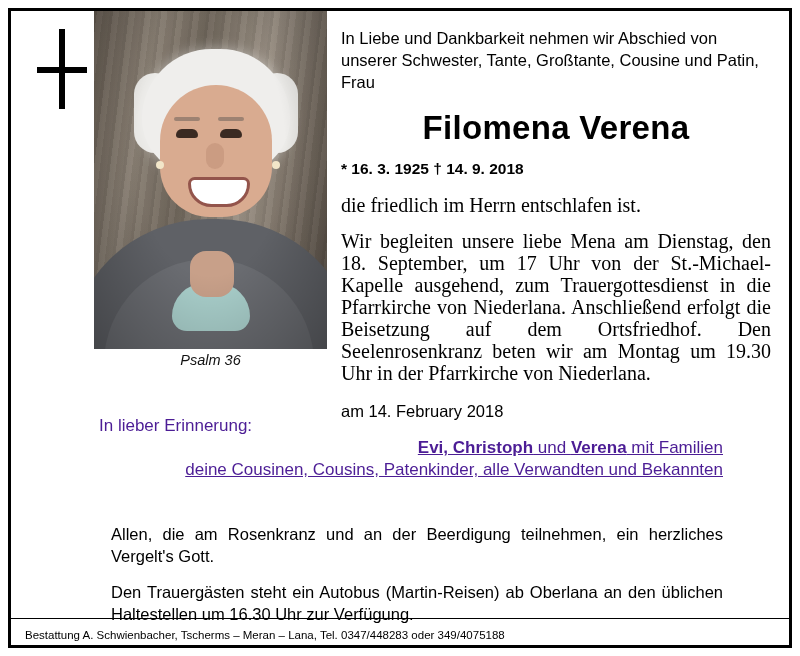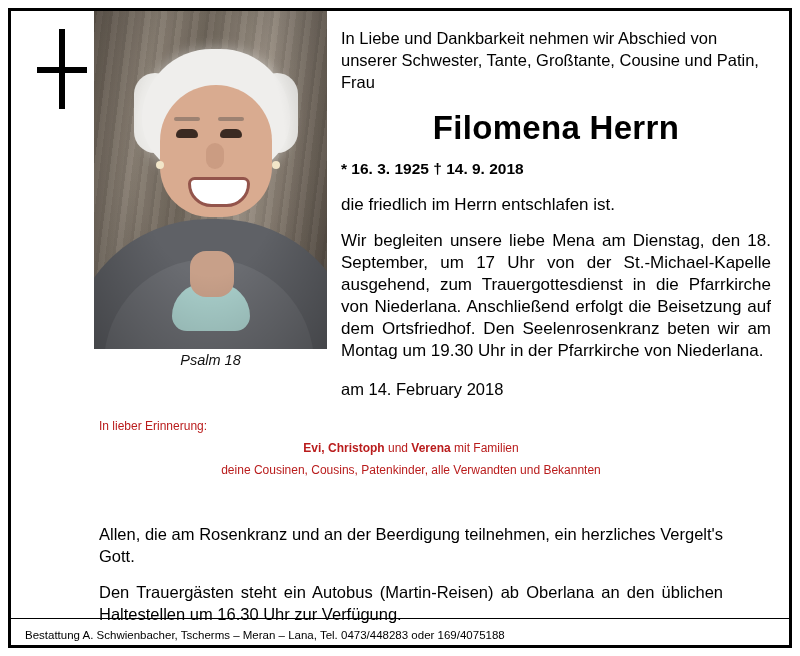--- a/index.html
+++ b/index.html
@@ -241,58 +241,59 @@
     font-size: 33px;
     letter-spacing: .3px;
     margin-top: 16px;
   }
   .dates {
     font-weight: bold;
     font-size: 15.5px;
     margin-top: 13px;
   }
   .para {
-    font-size: 17px;
+    font-size: 20px;
     line-height: 22px;
     margin-top: 14px;
     text-align: justify;
+    font-family: Liberation Serif, serif;
   }
   .para.nojust { text-align: left; }
   .para.tight { margin-top: 4px; }
   .places {
     font-size: 16.5px;
     line-height: 22px;
     margin-top: 16px;
   }
 
   
   .memory {
     position: absolute;
     left: 88px;
     top: 404px;
     width: 624px;
-    font-size: 12px;
-    line-height: 22px;
-    color: #b91c1c;
+    font-size: 17px;
+    line-height: 22px;
+    color: #4c1d95;
   }
   .memory .line { white-space: nowrap; }
-  .memory .center { text-align: center; }
+  .memory .center { text-align: right; text-decoration: underline; }
   .memory b { font-weight: bold; }
 
   .closing {
     position: absolute;
     left: 88px;
     top: 512px;
     width: 624px;
     font-size: 16.5px;
     line-height: 22px;
     color: #000;
   }
   .closing p {
-    margin: 0 0 14px 0;
+    margin: 0 0 14px 12px;
     text-align: justify;
   }
   .closing p:last-child { margin-bottom: 0; }
 
   
   .footer-rule {
     position: absolute;
     left: 0;
     right: 0;
     bottom: 26px;
@@ -335,26 +336,26 @@
         <div class="eye l"></div>
         <div class="eye r"></div>
         <div class="nose"></div>
         <div class="mouth"></div>
         <div class="earring l"></div>
         <div class="earring r"></div>
         <div class="vig"></div>
       </div>
 
       <div class="psalm">
-        <div>Psalm 18</div>
+        <div>Psalm 36</div>
       </div>
 
       <div class="right">
         <div class="intro">In Liebe und Dankbarkeit nehmen wir Abschied von unserer Schwester, Tante, Großtante, Cousine und Patin, Frau</div>
-        <div class="name">Filomena Herrn</div>
+        <div class="name">Filomena Verena</div>
         <div class="dates">* 16. 3. 1925   † 14. 9. 2018</div>
         <div class="para nojust tight" style="margin-top:16px;">die friedlich im Herrn entschlafen ist.</div>
         <div class="para">Wir begleiten unsere liebe Mena am Dienstag, den 18. September, um 17 Uhr von der St.-Michael-Kapelle ausgehend, zum Trauergottesdienst in die Pfarrkirche von Niederlana. Anschließend erfolgt die Beisetzung auf dem Ortsfriedhof. Den Seelenrosenkranz beten wir am Montag um 19.30 Uhr in der Pfarrkirche von Niederlana.</div>
         <div class="places">
           <div>am 14. February 2018</div>
         </div>
       </div>
 
       <div class="memory">
         <div class="line">In lieber Erinnerung:</div>
@@ -363,17 +364,17 @@
         </div>
         <div class="line center">deine Cousinen, Cousins, Patenkinder, alle Verwandten und Bekannten</div>
       </div>
 
       <div class="closing">
         <p>Allen, die am Rosenkranz und an der Beerdigung teilnehmen, ein herzliches Vergelt's Gott.</p>
         <p>Den Trauergästen steht ein Autobus (Martin-Reisen) ab Oberlana an den üblichen Haltestellen um 16.30 Uhr zur Verfügung.</p>
       </div>
 
       <div class="footer-rule"></div>
-      <div class="footer">Bestattung A. Schwienbacher, Tscherms – Meran – Lana, Tel. 0473/448283 oder 169/4075188</div>
+      <div class="footer">Bestattung A. Schwienbacher, Tscherms – Meran – Lana, Tel. 0347/448283 oder 349/4075188</div>
 
     </div>
   </div>
 </div>
 
 </body></html>

